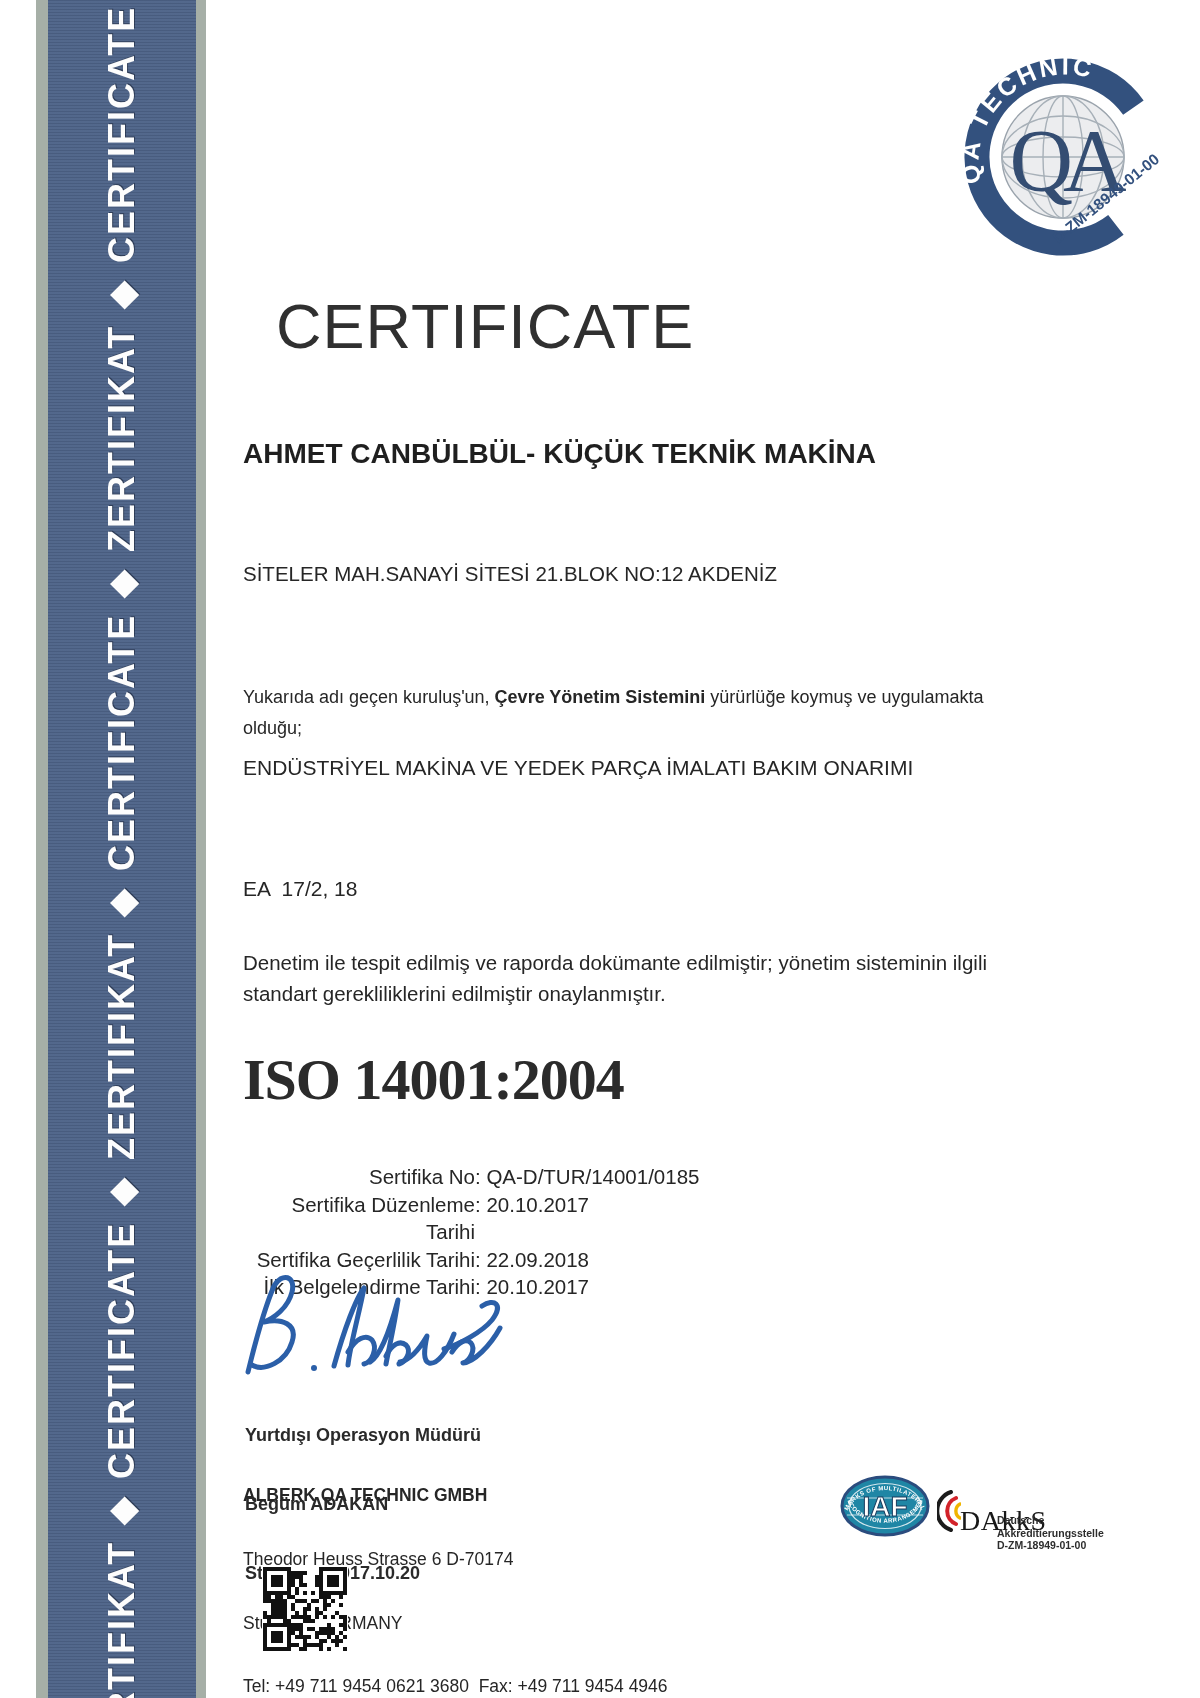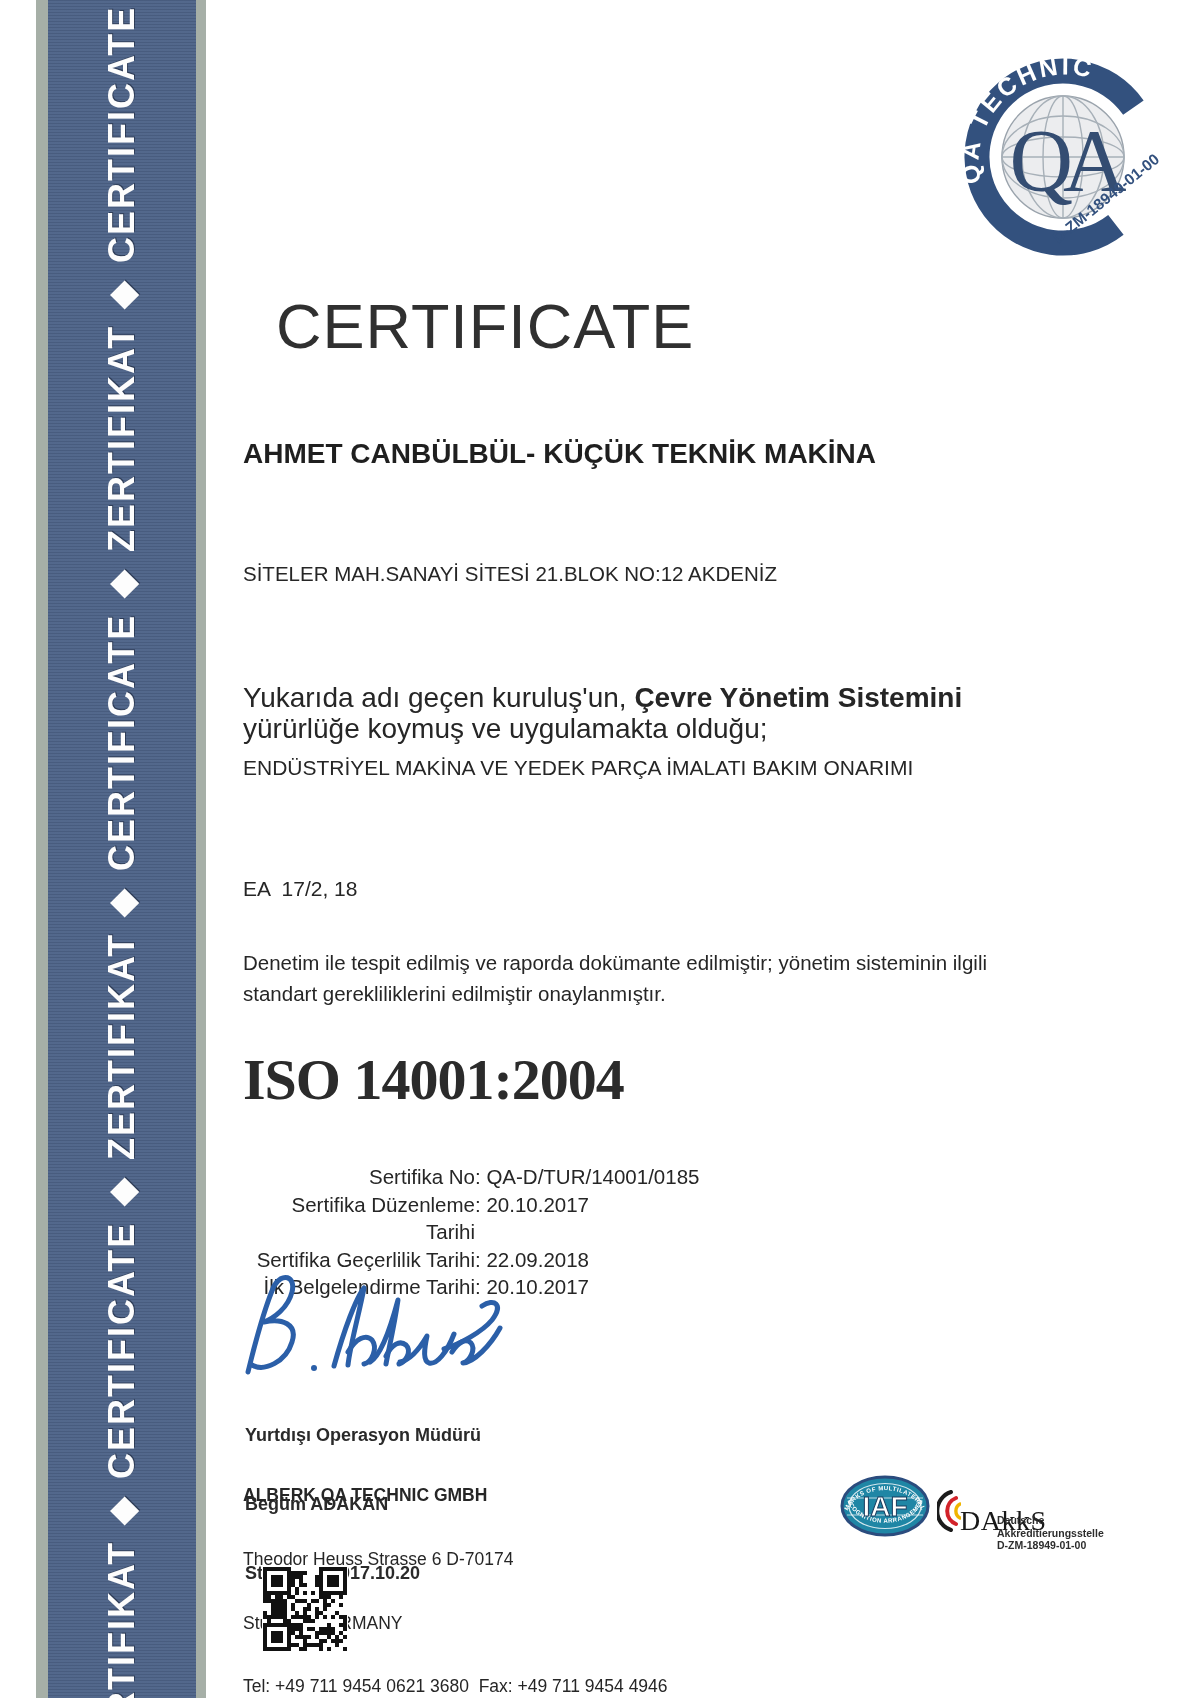--- a/index.html
+++ b/index.html
@@ -23,21 +23,21 @@
     line-height:140px;transform:rotate(-90deg);transform-origin:0 0;
     font-size:36px;font-weight:bold;color:#fdfdfd;letter-spacing:2px;word-spacing:4px;
     white-space:nowrap;text-indent:-70px;z-index:2;
     text-shadow:1px 1px 0 rgba(20,30,50,.55);
   }
   
   .abs{position:absolute;}
   .title{left:243px;top:290px;font-size:63px;font-weight:400;letter-spacing:1px;color:#303030;margin-left:33px;}
   .company{left:243px;top:438px;font-size:28px;font-weight:bold;color:#1f1f1f;}
   .address{left:243px;top:562px;font-size:20.5px;}
-  .intro{left:243px;top:682px;width:770px;font-size:28px;line-height:31px;}
+  .intro{left:243px;top:682px;width:770px;font-size:18px;line-height:31px;}
   .scope{left:243px;top:756px;font-size:21px;}
   .ea{left:243px;top:877px;font-size:21px;white-space:pre;}
   .confirm{left:243px;top:947px;width:765px;font-size:20.5px;line-height:31px;}
   .standard{left:243px;top:1046px;font-size:58px;font-weight:bold;letter-spacing:-1px;color:#2b2b2b;font-family:Liberation Serif, serif;}
   .details{left:243px;top:1163px;font-size:20.5px;line-height:27.5px;text-align:right;}
   .drow{display:flex;}
   .dlabel{width:232px;}
   .dvalue{white-space:pre;}
   .sig-block{left:245px;top:1378px;font-size:18px;font-weight:bold;line-height:23px;color:#2a2a2a;white-space:pre;}
   .issuer{left:243px;top:1443px;font-size:17.5px;line-height:21.2px;white-space:pre;}

